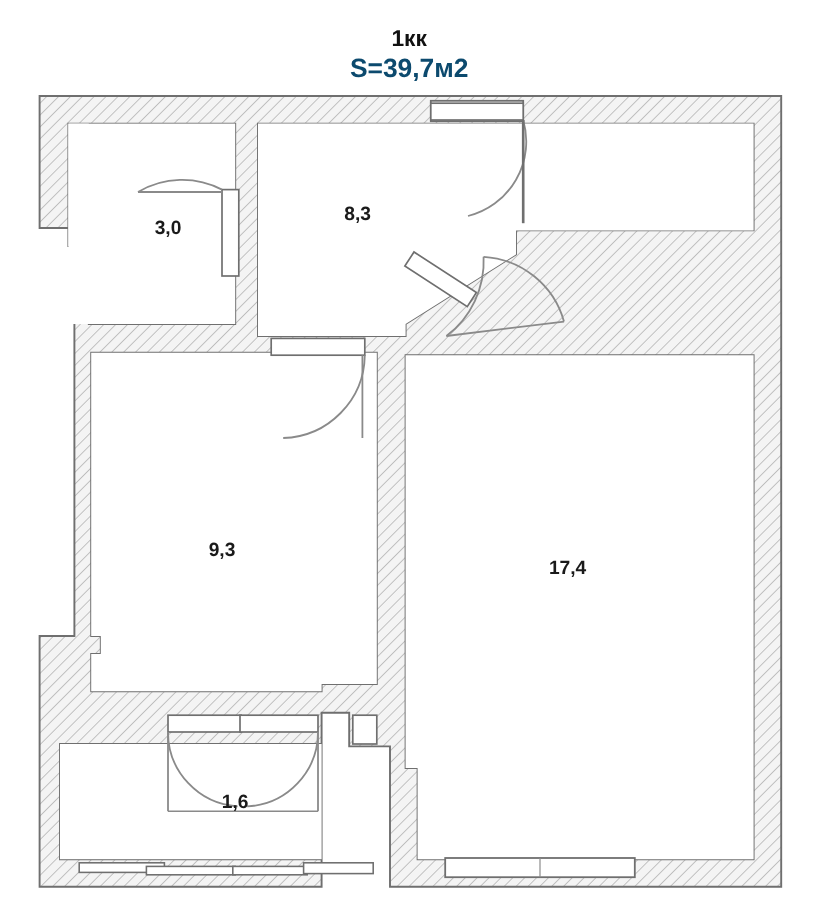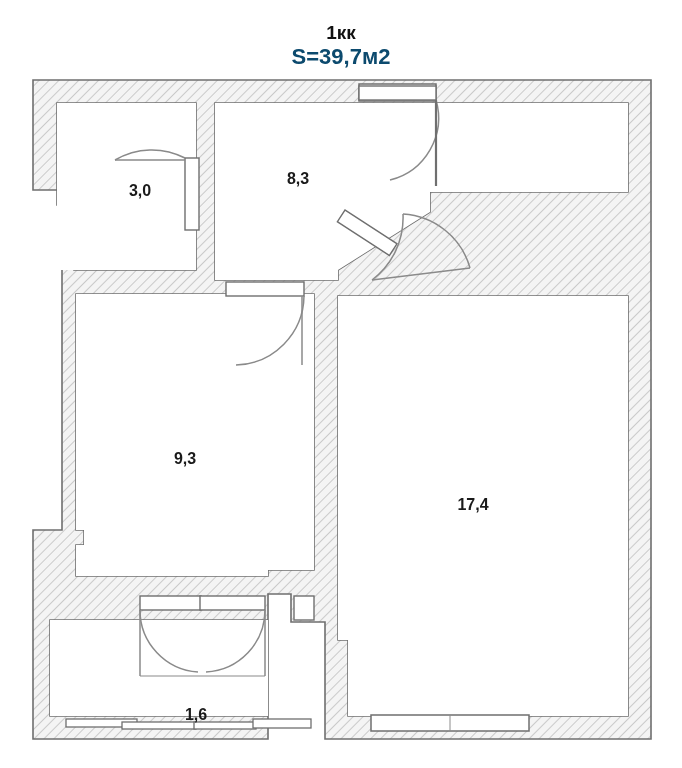--- a/index.html
+++ b/index.html
@@ -138,15 +138,15 @@
 
 <div class="title-block">
   <div class="title-line1">1кк</div>
   <div class="title-line2">S=39,7м2</div>
 </div>
 
 <div id="labels">
     <div class="room-label" style="left: 140px; top: 191px;">3,0</div>
     <div class="room-label" style="left: 298px; top: 179px;">8,3</div>
     <div class="room-label" style="left: 185px; top: 459px;">9,3</div>
-    <div class="room-label" style="left: 473px; top: 505px;">17,4</div>
-    <div class="room-label" style="left: 196px; top: 669px; margin-top: 46px;">1,6</div>
+    <div class="room-label" style="left: 473px; top: 474px;">17,4</div>
+    <div class="room-label" style="left: 196px; top: 669px;">1,6</div>
   </div>
 
 </body></html>

